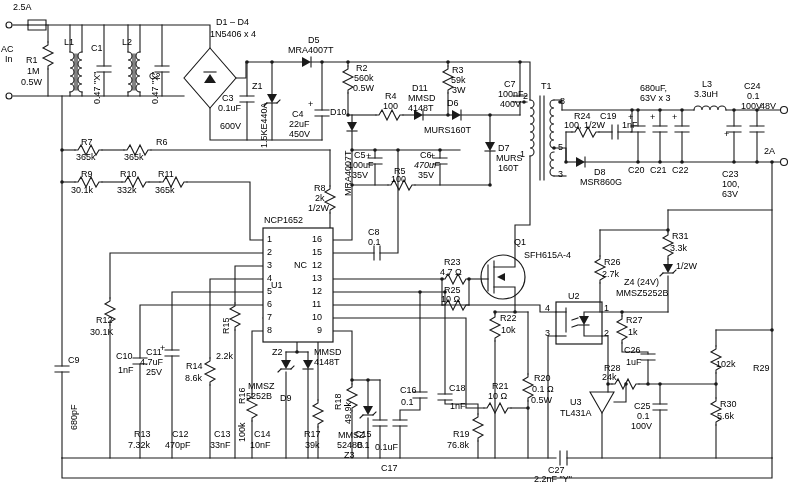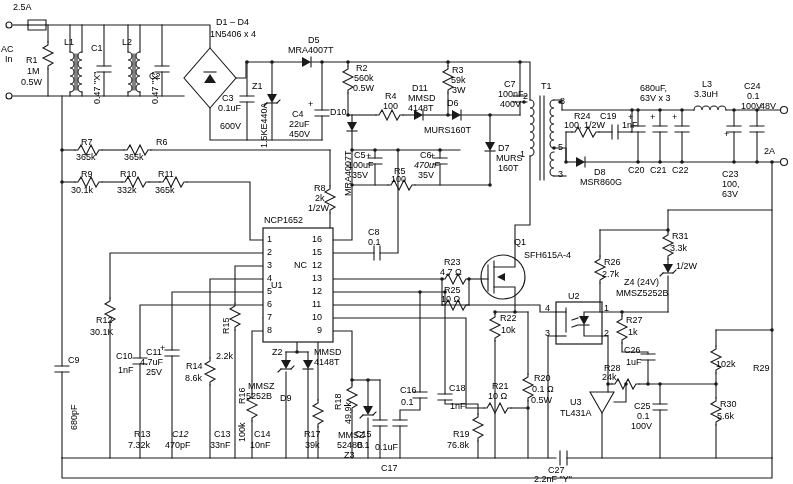--- a/index.html
+++ b/index.html
@@ -539,21 +539,21 @@
       <span style="left: 140px; top: 358px;">4.7uF</span>
       <span style="left: 146px; top: 368px;">25V</span>
       <span style="left: 116px; top: 352px;">C10</span>
       <span style="left: 118px; top: 366px;">1nF</span>
       <span style="left: 68px; top: 356px;">C9</span>
       <span class="v" style="left: 70px; top: 430px;">680pF</span>
       <span style="left: 96px; top: 316px;">R12</span>
       <span style="left: 90px; top: 328px;">30.1K</span>
       <span style="left: 134px; top: 430px;">R13</span>
       <span style="left: 128px; top: 441px;">7.32k</span>
-      <span style="left: 172px; top: 430px; font-style: italic;">C12</span>
+      <span style="left: 172px; top: 430px;">C12</span>
       <span style="left: 165px; top: 441px;">470pF</span>
       <span style="left: 214px; top: 430px;">C13</span>
       <span style="left: 210px; top: 441px;">33nF</span>
       <span style="left: 254px; top: 430px;">C14</span>
       <span style="left: 250px; top: 441px;">10nF</span>
       <span style="left: 548px; top: 466px;">C27</span>
       <span style="left: 534px; top: 475px;">2.2nF "Y"</span>
     </div>
 </div>
 

